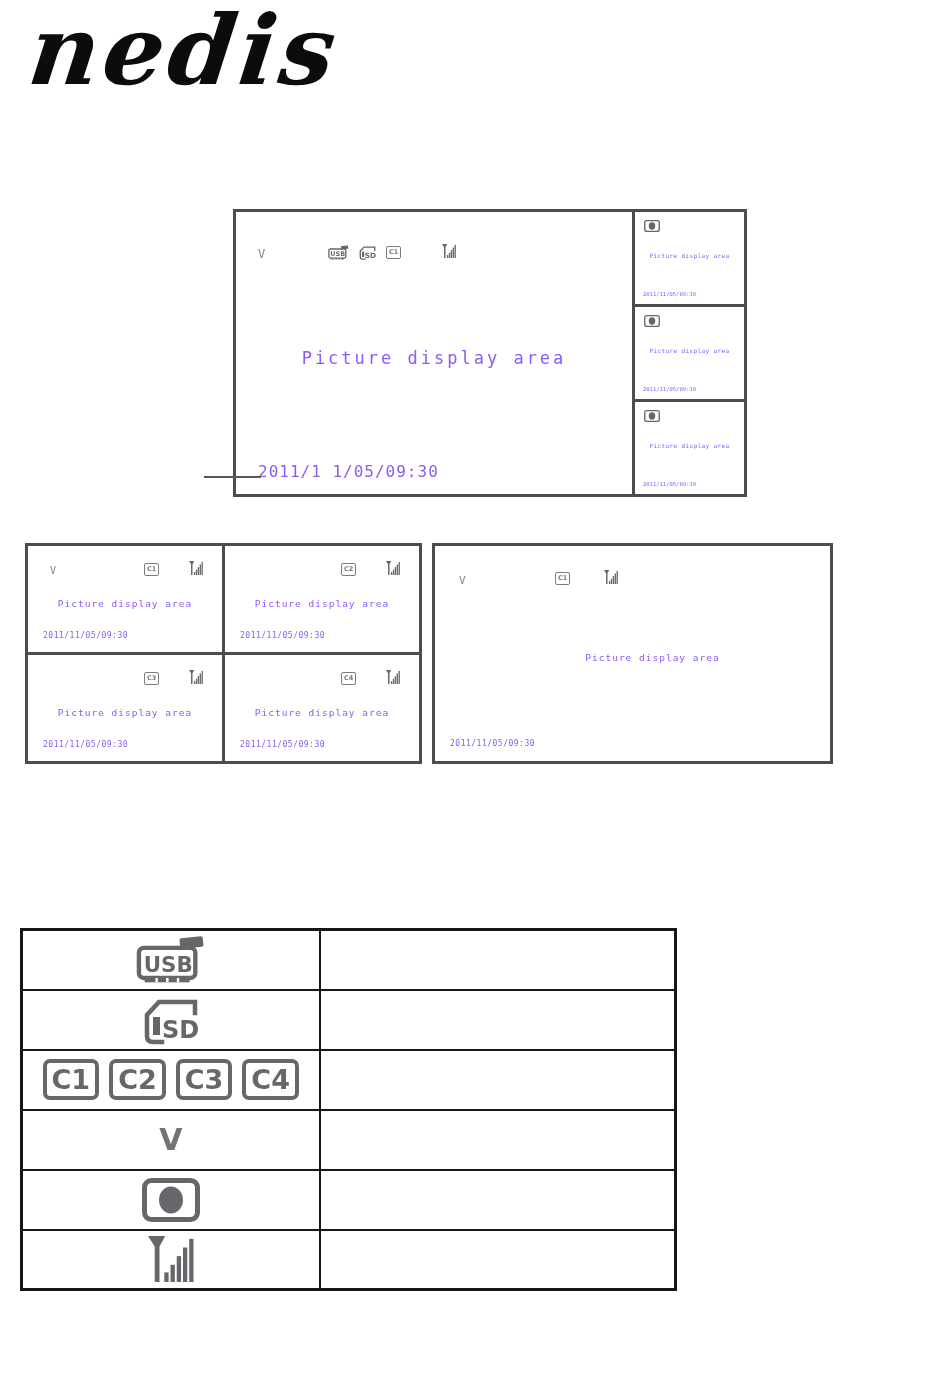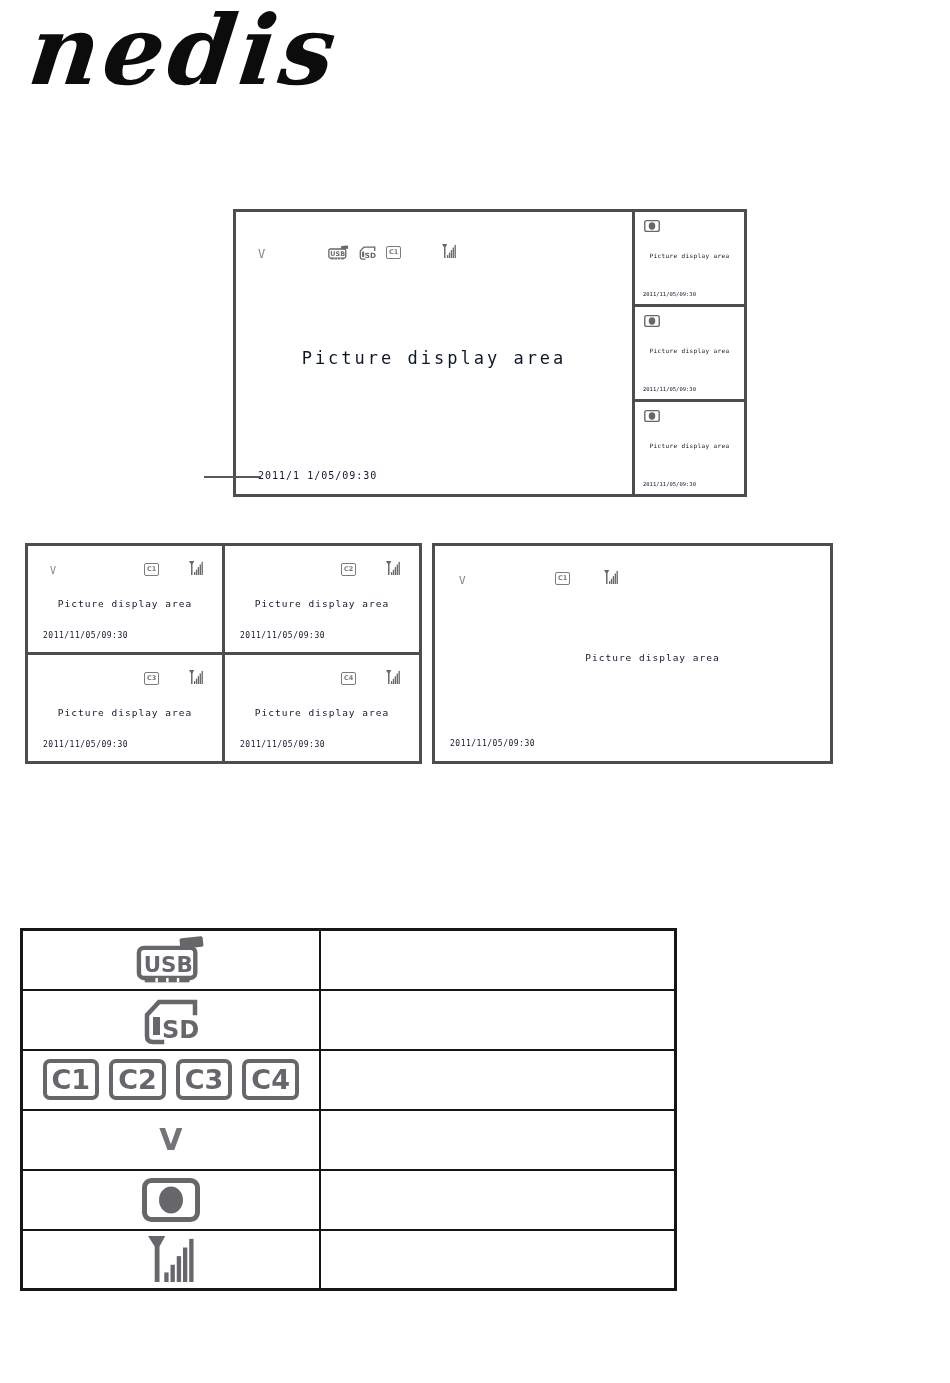--- a/index.html
+++ b/index.html
@@ -12,32 +12,32 @@
   
   .logo {
     position:absolute; left:30px; top:-8px; width:330px; height:120px;
     font-family:"DejaVu Serif", serif; font-style:italic; font-weight:bold;
     font-size:96px; line-height:118px; color:#0c0c0c; letter-spacing:4px;
     transform:skewX(-7deg);
   }
 
   
   .screen { position:absolute; border:3px solid #4c4c51; background:#fff; }
-  .scr-text { font-family:"DejaVu Sans Mono", monospace; color:#0f172a; }
+  .scr-text { font-family:"DejaVu Sans Mono", monospace; color:#8b5cf6; }
 
   
   .main-screen { left:233px; top:209px; width:514px; height:288px; display:flex; }
   .ms-main { flex:1; position:relative; }
   .ms-status { position:absolute; top:33px; left:22px; right:6px; height:16px; }
   .ms-v { position:absolute; left:0; top:2px; font-size:12px; color:#85858a; font-family:"DejaVu Sans Mono", monospace; }
   .ms-icons { position:absolute; left:70px; top:0; display:flex; align-items:center; gap:9px; }
   .ms-signal { position:absolute; left:183px; top:-1px; }
   .ms-label { position:absolute; top:136px; left:0; right:0; text-align:center;
               font-size:17px; letter-spacing:3px; }
-  .ms-date { position:absolute; bottom:13px; left:22px; font-size:10px; letter-spacing:1px; }
+  .ms-date { position:absolute; bottom:13px; left:22px; font-size:16px; letter-spacing:1px; }
   .ms-thumbs { width:112px; border-left:3px solid #4c4c51; display:flex; flex-direction:column; }
   .thumb { flex:1; position:relative; border-bottom:3px solid #4c4c51; background:#fff; }
   .thumb:last-child { border-bottom:none; }
   .thumb-rec { position:absolute; left:9px; top:8px; }
   .thumb-label { position:absolute; top:44%; left:0; right:0; text-align:center; font-size:6px; letter-spacing:0.4px; }
   .thumb-date { position:absolute; bottom:7px; left:8px; font-size:5.5px; }
 
   .callout-line { position:absolute; left:204px; top:476px; width:57px; height:2px; background:#58585c; z-index:5; }
 
   

